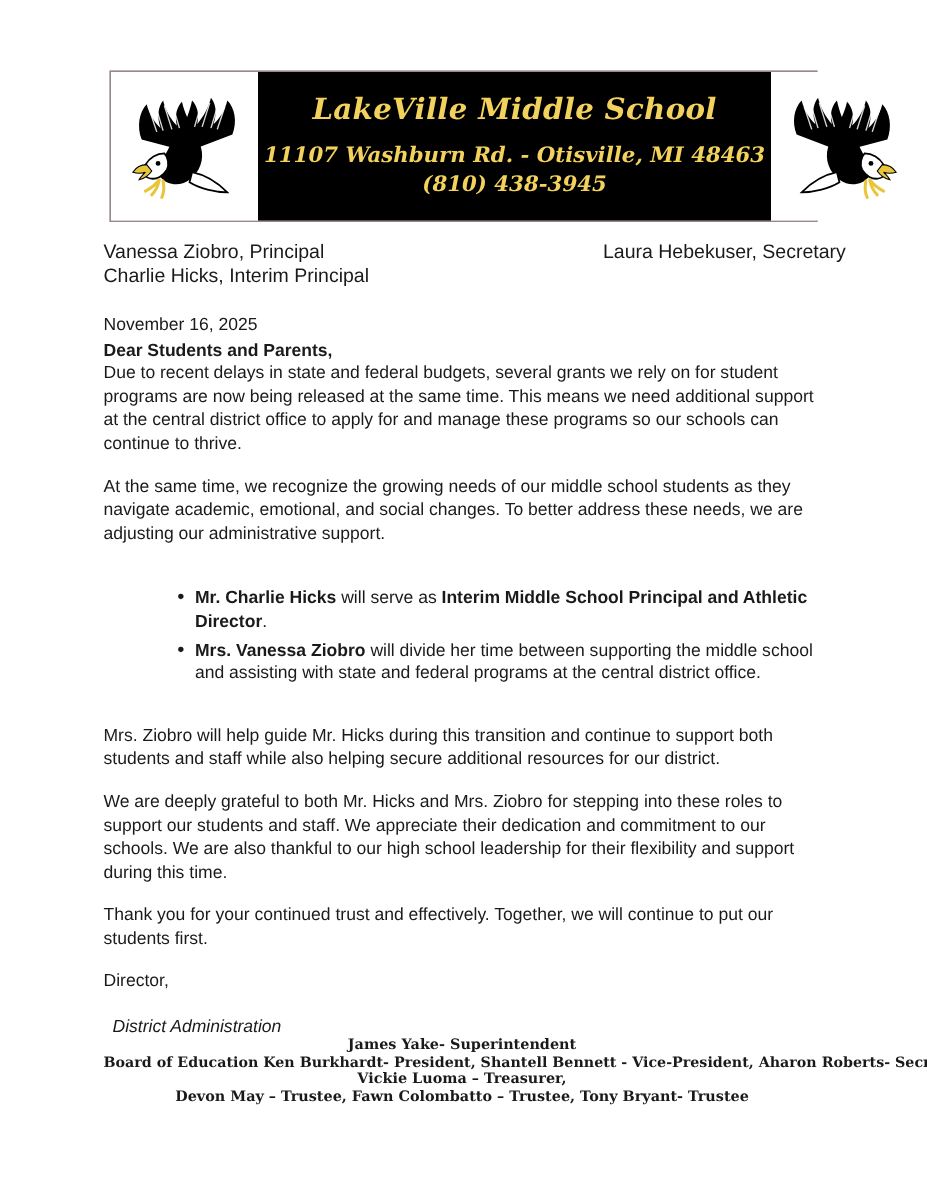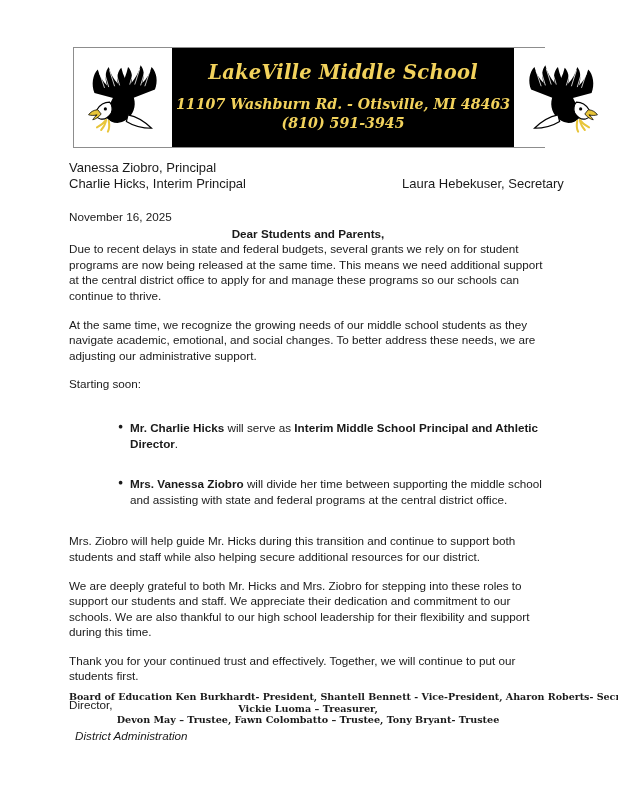--- a/index.html
+++ b/index.html
@@ -87,56 +87,55 @@
     font-size: 13px;
     line-height: 16px;
   }
   .staff-left {
     display: inline-block;
     vertical-align: top;
   }
   .staff-right {
     position: absolute;
     left: 333px;
-    top: 16px;
+    top: 0;
     white-space: nowrap;
     text-align: center;
   }
   .staff-left div { white-space: nowrap; }
 
   
   .body-wrap {
     position: absolute;
     left: 69px;
     top: 209px;
     width: 478px;
     font-size: 11.7px;
     line-height: 15.6px;
     color: #1a1a1a;
   }
   .date-line { margin-bottom: 1px; }
   .salutation {
     font-weight: bold;
     margin-bottom: 0px;
-    text-align: center;
   }
   p.para {
     margin: 0 0 13px 0;
   }
 
   .starting { margin: 0 0 6px 0; }
 
   ul.bullets {
     margin: 28px 0 26px 0;
     padding-left: 49px;
     list-style: none;
   }
   ul.bullets li {
     position: relative;
-    margin-bottom: 25px;
+    margin-bottom: 3px;
     padding-left: 12px;
     line-height: 15.6px;
   }
   ul.bullets li:last-child { margin-bottom: 0; }
   ul.bullets li::before {
     content: "\25CF";
     position: absolute;
     left: 0;
     top: -1px;
     font-size: 8.5px;
@@ -203,21 +202,21 @@
           <path d="M56 70 C66 72 76 78 84 86 C74 86 62 83 54 78 Z" fill="#ffffff" stroke="#000000" stroke-width="1.4"></path>
 
           <path d="M30 76 C27 80 23 83 19 85 M30 76 C29 81 27 85 24 88 M33 77 C34 82 34 86 32 90" stroke="#e8c53a" stroke-width="2.4" fill="none" stroke-linecap="round"></path>
         </g>
       </svg>
     </div>
 
     <div class="banner-center">
       <div class="school-name">LakeVille Middle School</div>
       <div class="school-address">11107 Washburn Rd. - Otisville, MI 48463</div>
-      <div class="school-phone">(810) 591-3945</div>
+      <div class="school-phone">(810) 438-3945</div>
     </div>
 
     <div class="banner-logo">
       <svg class="eagle-svg" viewBox="0 0 100 100" style="transform: scaleX(-1);">
         <g>
           <path d="M16 44 C12 34 14 22 20 16 C22 24 26 30 31 35 C28 26 29 18 33 13 C35 21 39 28 44 33 C42 25 44 18 48 14 C50 23 54 31 59 38 L46 52 Z" fill="#000000"></path>
           <path d="M88 40 C92 30 90 19 84 13 C82 21 78 27 73 32 C76 23 75 16 71 11 C69 19 65 26 60 32 C62 24 60 17 56 13 C54 22 51 30 47 36 L62 50 Z" fill="#000000"></path>
           <g stroke="#ffffff" stroke-width="1.1" fill="none" opacity="0.85">
             <path d="M22 20 L28 38"></path>
               <path d="M27 17 L33 37"></path>
@@ -248,38 +247,38 @@
   </div>
 
   <div class="body-wrap">
 
     <div class="date-line">November 16, 2025</div>
     <div class="salutation">Dear Students and Parents,</div>
 
     <p class="para">Due to recent delays in state and federal budgets, several grants we rely on for student programs are now being released at the same time. This means we need additional support at the central district office to apply for and manage these programs so our schools can continue to thrive.</p>
     <p class="para">At the same time, we recognize the growing needs of our middle school students as they navigate academic, emotional, and social changes. To better address these needs, we are adjusting our administrative support.</p>
 
-    <p class="starting">Starting soon:</p>
 
     <ul class="bullets">
       <li>
         <span class="b">Mr. Charlie Hicks</span><span> will serve as </span><span class="b">Interim Middle School Principal and Athletic Director</span><span>.</span>
       </li>
       <li>
         <span class="b">Mrs. Vanessa Ziobro</span><span> will divide her time between supporting the middle school and assisting with state and federal programs at the central district office.</span>
       </li>
     </ul>
 
     <p class="para">Mrs. Ziobro will help guide Mr. Hicks during this transition and continue to support both students and staff while also helping secure additional resources for our district.</p>
     <p class="para">We are deeply grateful to both Mr. Hicks and Mrs. Ziobro for stepping into these roles to support our students and staff. We appreciate their dedication and commitment to our schools. We are also thankful to our high school leadership for their flexibility and support during this time.</p>
     <p class="para">Thank you for your continued trust and effectively. Together, we will continue to put our students first.</p>
 
     <p class="signoff">Director,</p>
     <div class="district-admin">District Administration</div>
   </div>
 
   <div class="board">
+    <div>James Yake- Superintendent</div>
     <div class="line2">Board of Education Ken Burkhardt- President, Shantell Bennett - Vice-President, Aharon Roberts- Secretary,</div>
     <div>Vickie Luoma – Treasurer,</div>
     <div>Devon May – Trustee, Fawn Colombatto – Trustee, Tony Bryant- Trustee</div>
   </div>
 
 </div>
 
 </body></html>

